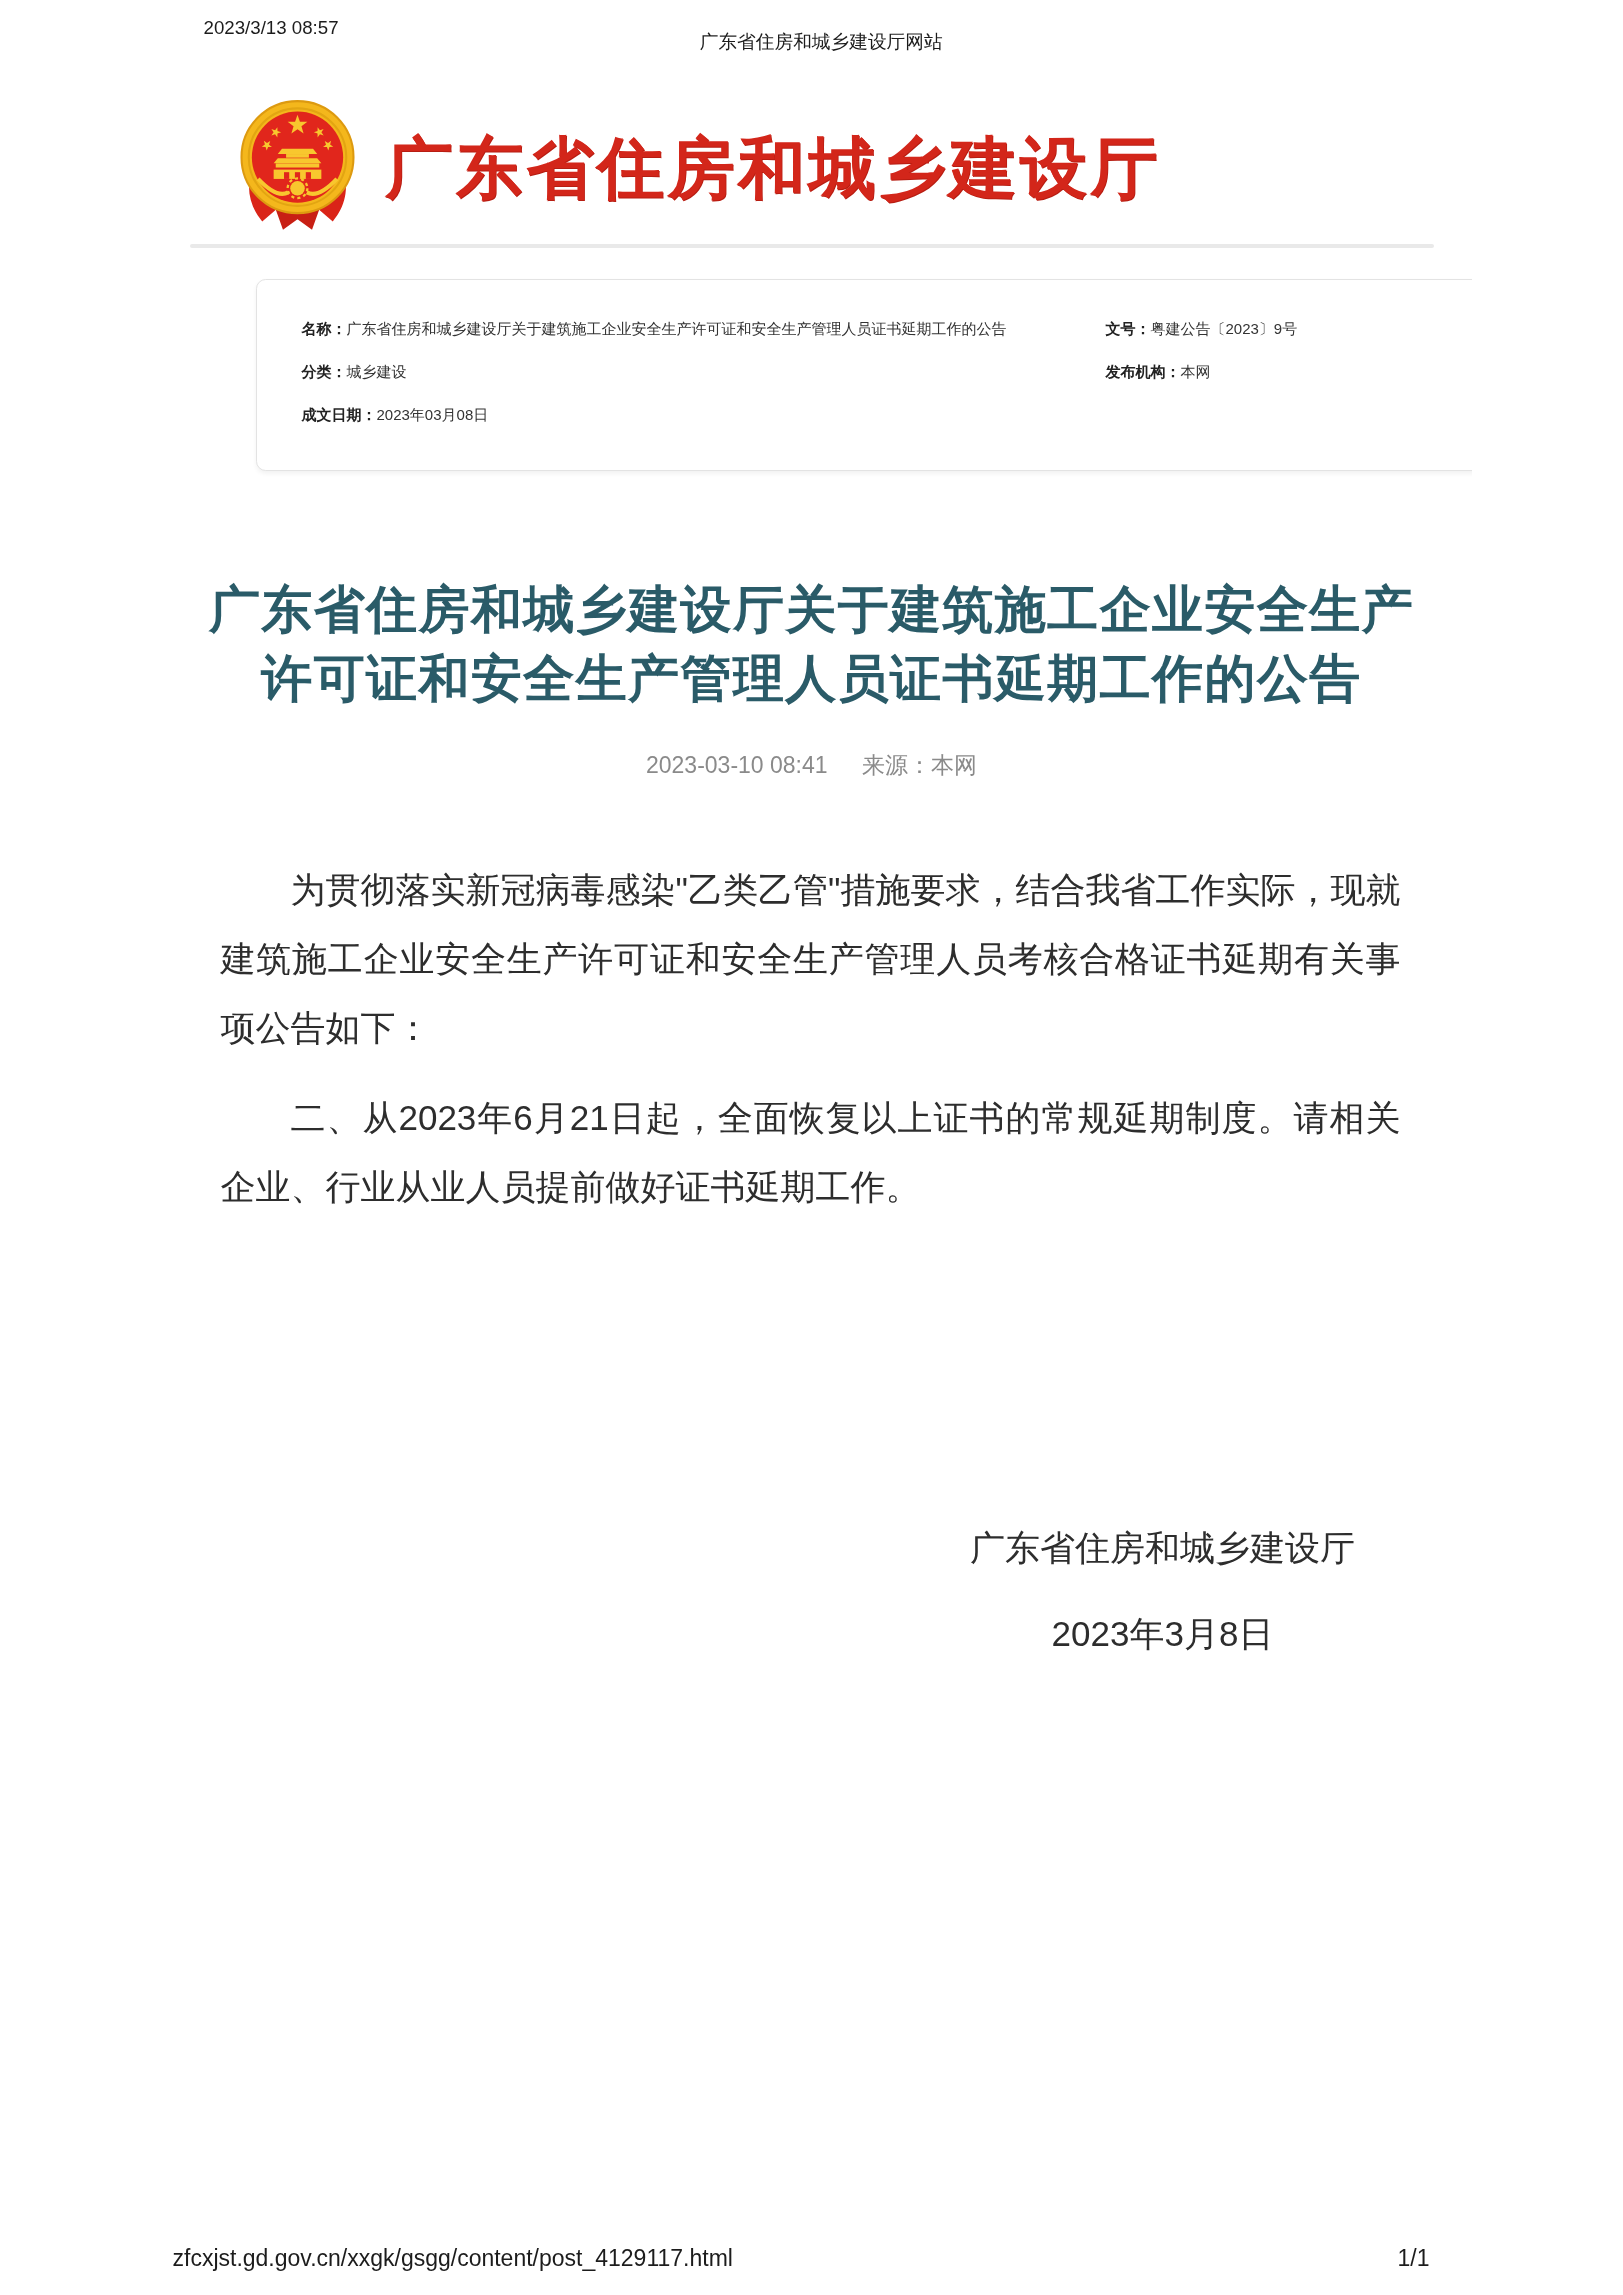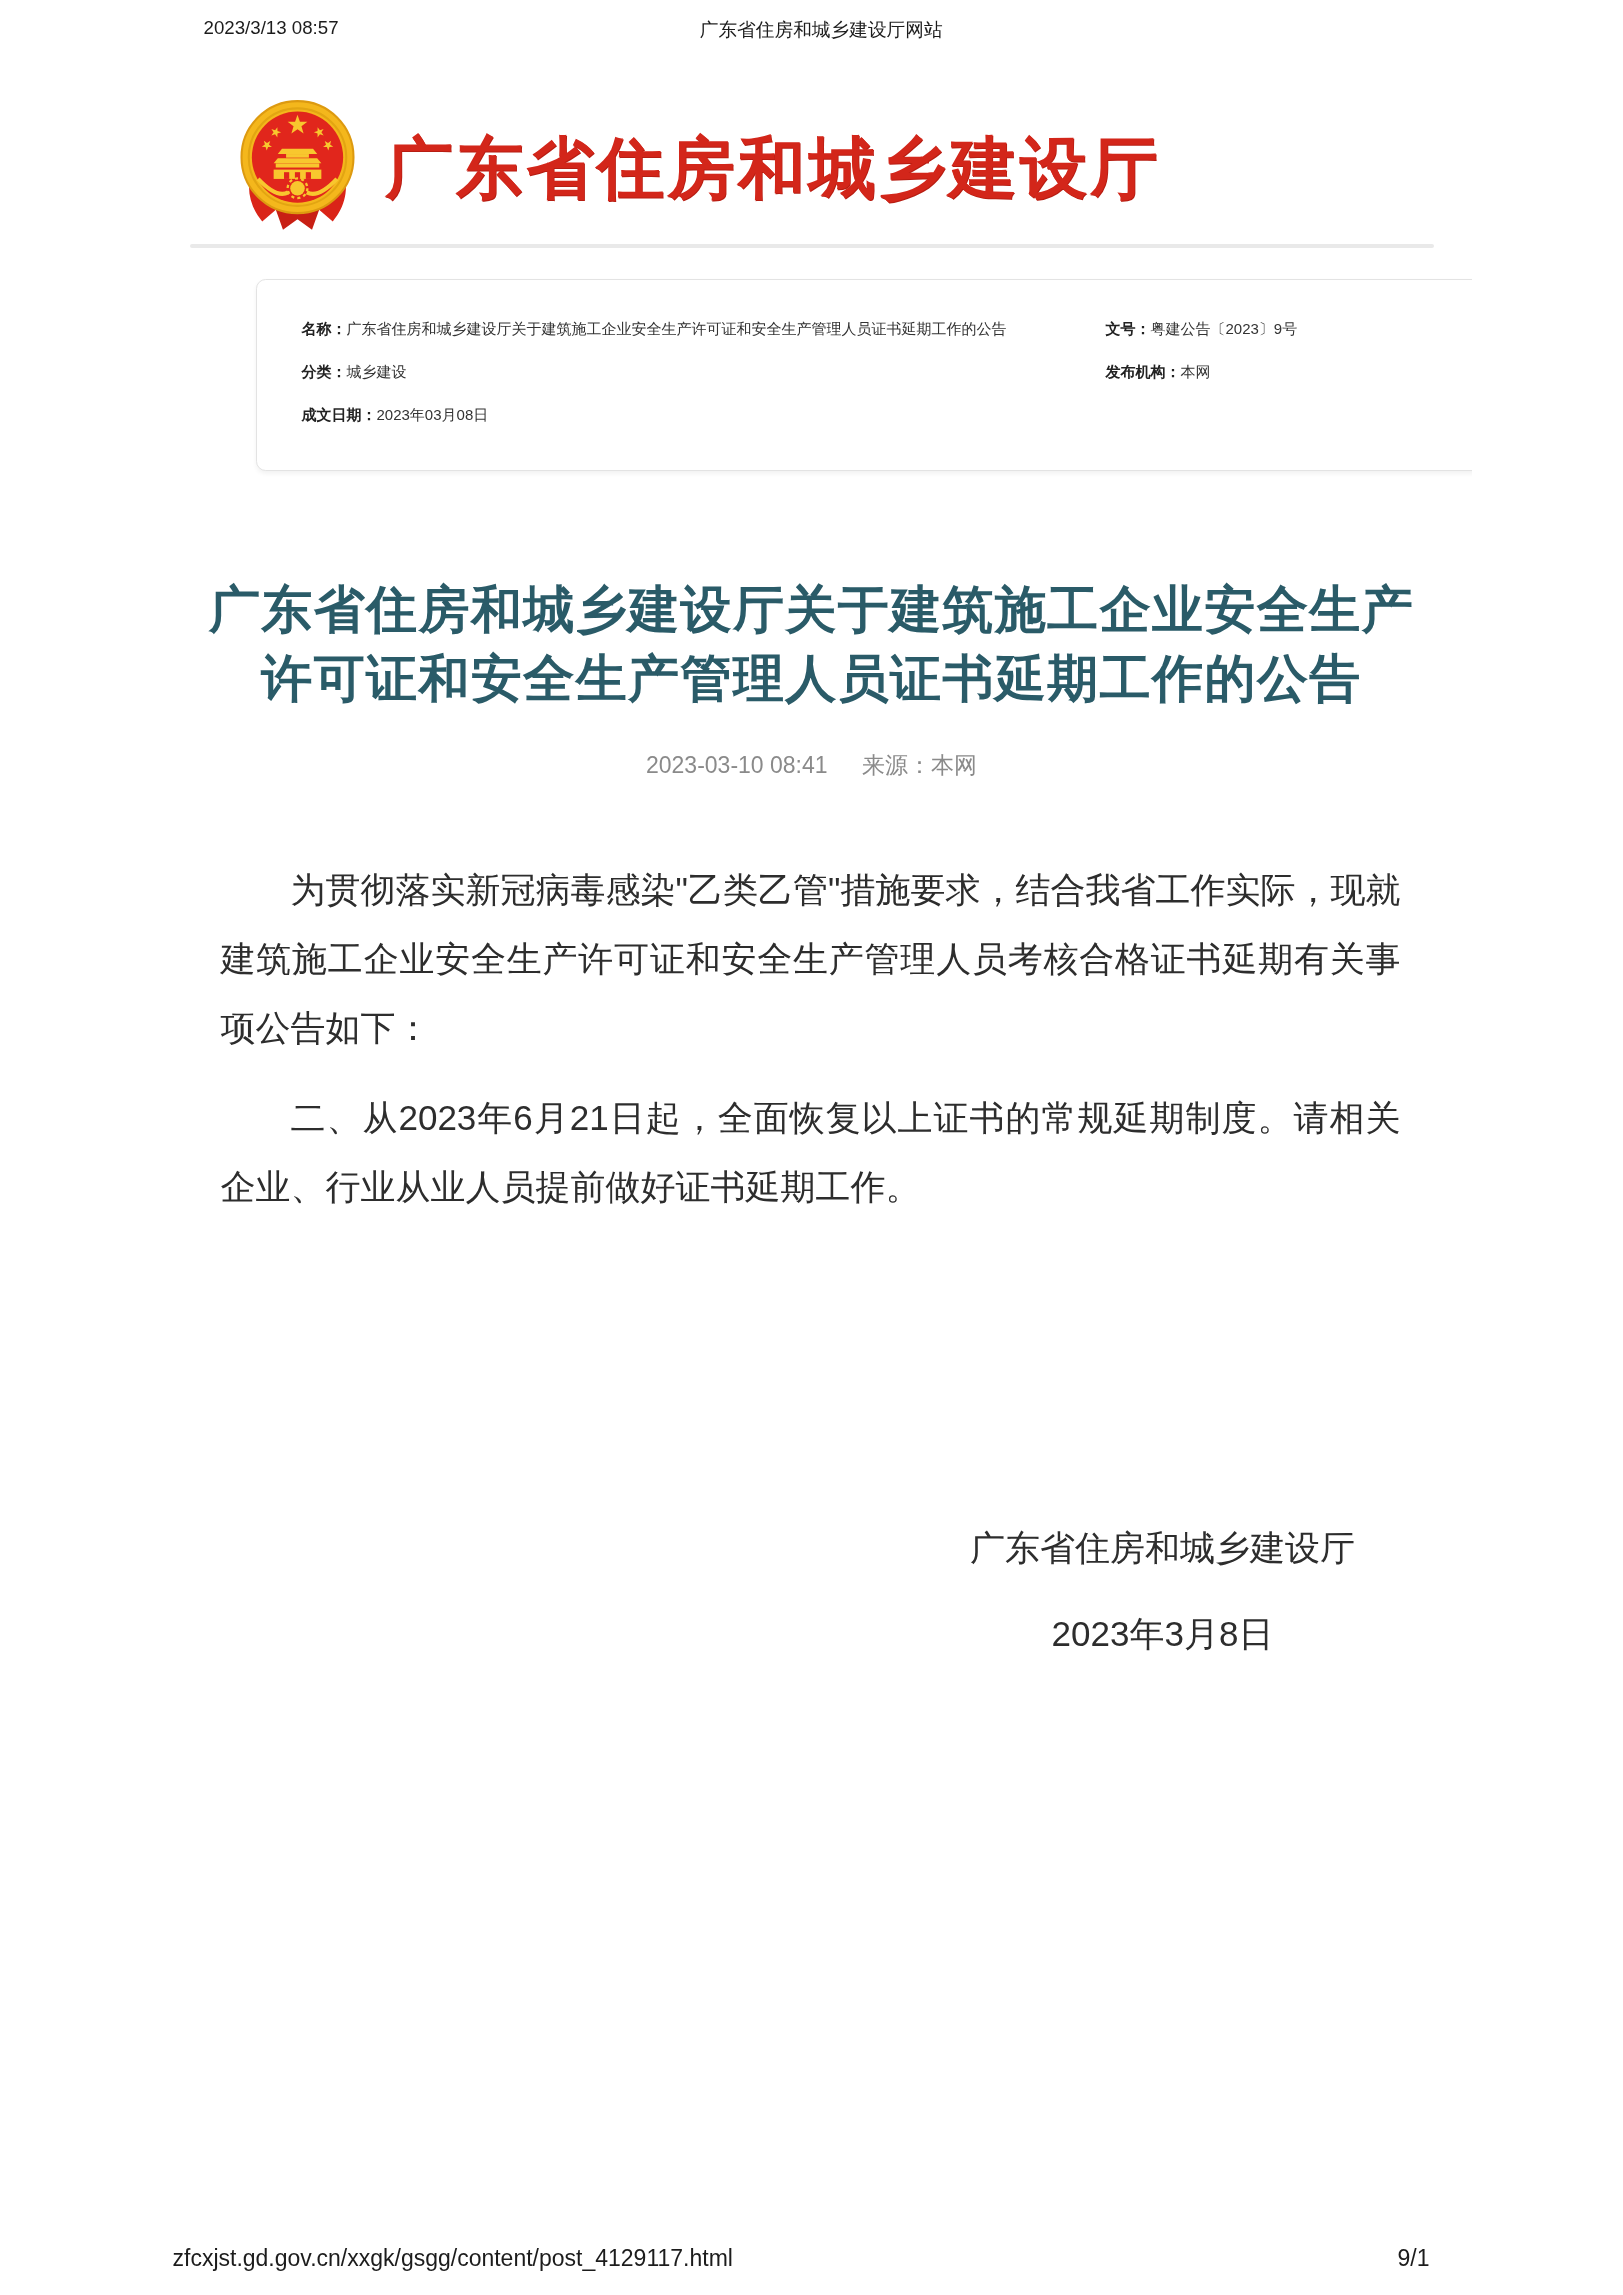--- a/index.html
+++ b/index.html
@@ -10,21 +10,21 @@
     margin:0 auto;
     background:#ffffff;
     font-family:"Liberation Sans","DejaVu Sans",sans-serif;
     color:#333333;
     overflow:hidden;
   }
 
   
   .print-header { position:absolute; top:16.6px; left:0; right:0; height:25px; font-size:18.7px; color:#1c1c1c; }
   .ph-datetime { position:absolute; left:52px; top:0; }
-  .ph-site { position:absolute; left:50%; transform:translateX(-46%); top:0; }
+  .ph-site { position:absolute; left:50%; transform:translateX(-46%); top:12px; }
 
   
   .banner { position:absolute; top:97px; left:83px; height:142px; display:flex; align-items:center; gap:26px; }
   .emblem { width:125px; height:140px; flex:0 0 auto; }
   .org-title {
     font-size:67px; font-weight:900; letter-spacing:3.5px;
     color:#d3261a; white-space:nowrap;
     text-shadow:0.7px 0.7px 0 #b71d12;
   }
 
@@ -164,17 +164,17 @@
     <p>二、从2023年6月21日起，全面恢复以上证书的常规延期制度。请相关企业、行业从业人员提前做好证书延期工作。</p>
   </div>
 
   <div class="signature">
     <div class="sig-name">广东省住房和城乡建设厅</div>
     <div class="sig-date">2023年3月8日</div>
   </div>
 
   <div class="print-footer">
     <span class="pf-url">zfcxjst.gd.gov.cn/xxgk/gsgg/content/post_4129117.html</span>
-    <span class="pf-page">9/1</span>
+    <span class="pf-page">1/1</span>
   </div>
 
 </div>
 
 
 </body></html>

